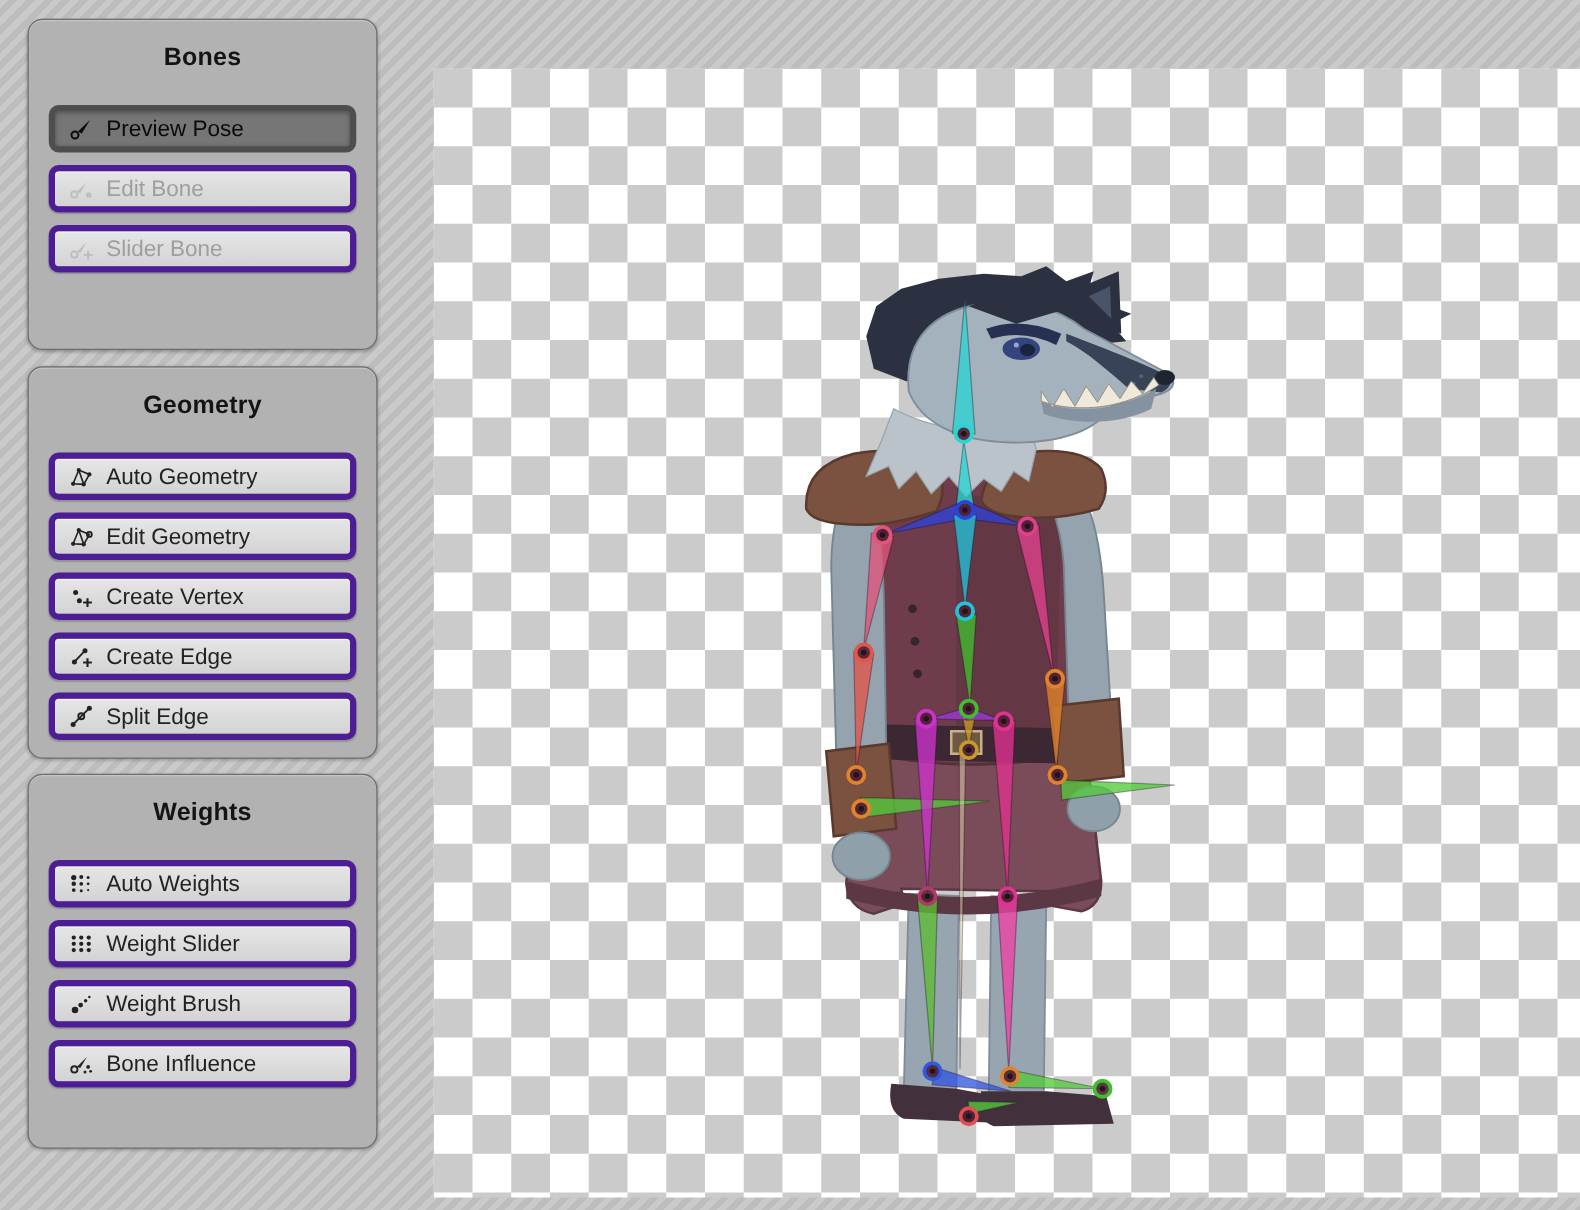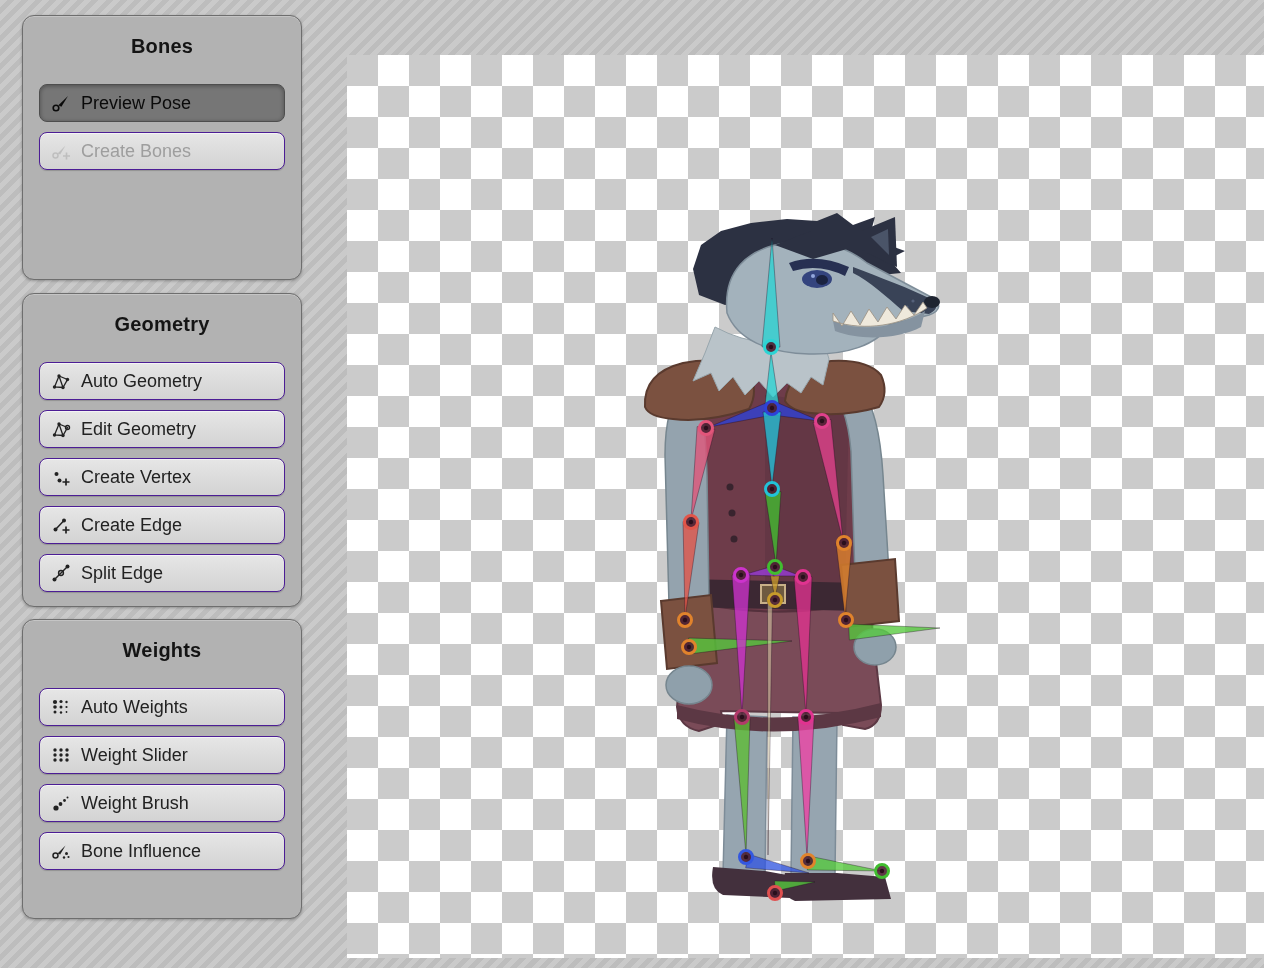--- a/index.html
+++ b/index.html
@@ -28,21 +28,21 @@
   .panel-bones{top:15px;height:265px}
   .panel-geometry{top:293px;height:314px}
   .panel-weights{top:619px;height:300px}
   .panel h2{
     font-size:20px;font-weight:700;color:#141414;text-align:center;
     line-height:24px;margin:6px 0 26px;letter-spacing:.2px;
   }
   .tool-btn{
     display:flex;align-items:center;gap:9px;
     width:100%;height:38px;margin-bottom:10px;padding:0 10px;
-    border:1px solid #4c1d95;border-radius:8px;
+    border:5px solid #4c1d95;border-radius:8px;
     background:linear-gradient(#e6e6e6,#d3d3d3);
     color:#222;font-size:18px;font-family:inherit;text-align:left;
     cursor:pointer;
     box-shadow:inset 0 1px 0 rgba(255,255,255,.55), 0 1px 1px rgba(0,0,0,.18);
   }
   .tool-btn .icon{width:22px;height:22px;display:flex;align-items:center;justify-content:center;flex:0 0 22px}
   .tool-btn .icon svg{width:20px;height:20px;display:block}
   .tool-btn .label{white-space:nowrap}
   .tool-btn.selected{
     background:#767676;border-color:#4e4e4e;color:#0a0a0a;
@@ -181,24 +181,34 @@
           <polygon points="7.4,12.2 17,3 10.4,13.8" fill="currentColor"></polygon>
         </svg>
       </span>
     <span class="label">Preview Pose</span>
   </button>
   <button class="tool-btn disabled">
     <span class="icon">
         <svg viewBox="0 0 20 20">
           <circle cx="4.5" cy="14.5" r="2.5" fill="none" stroke="currentColor" stroke-width="1.5"></circle>
           <polygon points="6.6,12.4 14.5,4.5 9.2,13.4" fill="currentColor"></polygon>
+          <circle cx="16" cy="15" r="2.2" fill="currentColor"></circle>
+        </svg>
+      </span>
+    <span class="label">Edit Bone</span>
+  </button>
+  <button class="tool-btn disabled">
+    <span class="icon">
+        <svg viewBox="0 0 20 20">
+          <circle cx="4.5" cy="14.5" r="2.5" fill="none" stroke="currentColor" stroke-width="1.5"></circle>
+          <polygon points="6.6,12.4 14.5,4.5 9.2,13.4" fill="currentColor"></polygon>
           <path d="M15.5,11.5 V18.5 M12,15 H19" stroke="currentColor" stroke-width="1.7" fill="none"></path>
         </svg>
       </span>
-    <span class="label">Create Bones</span>
+    <span class="label">Slider Bone</span>
   </button>
 </section>
 
 <section class="panel panel-geometry">
   <h2>Geometry</h2>
   <button class="tool-btn">
     <span class="icon">
         <svg viewBox="0 0 20 20">
           <path d="M3.5,16 L8,5 L16.5,8.5 L12,16.5 Z M8,5 L12,16.5" fill="none" stroke="currentColor" stroke-width="1.3"></path>
           <circle cx="3.5" cy="16" r="1.7" fill="currentColor"></circle>

